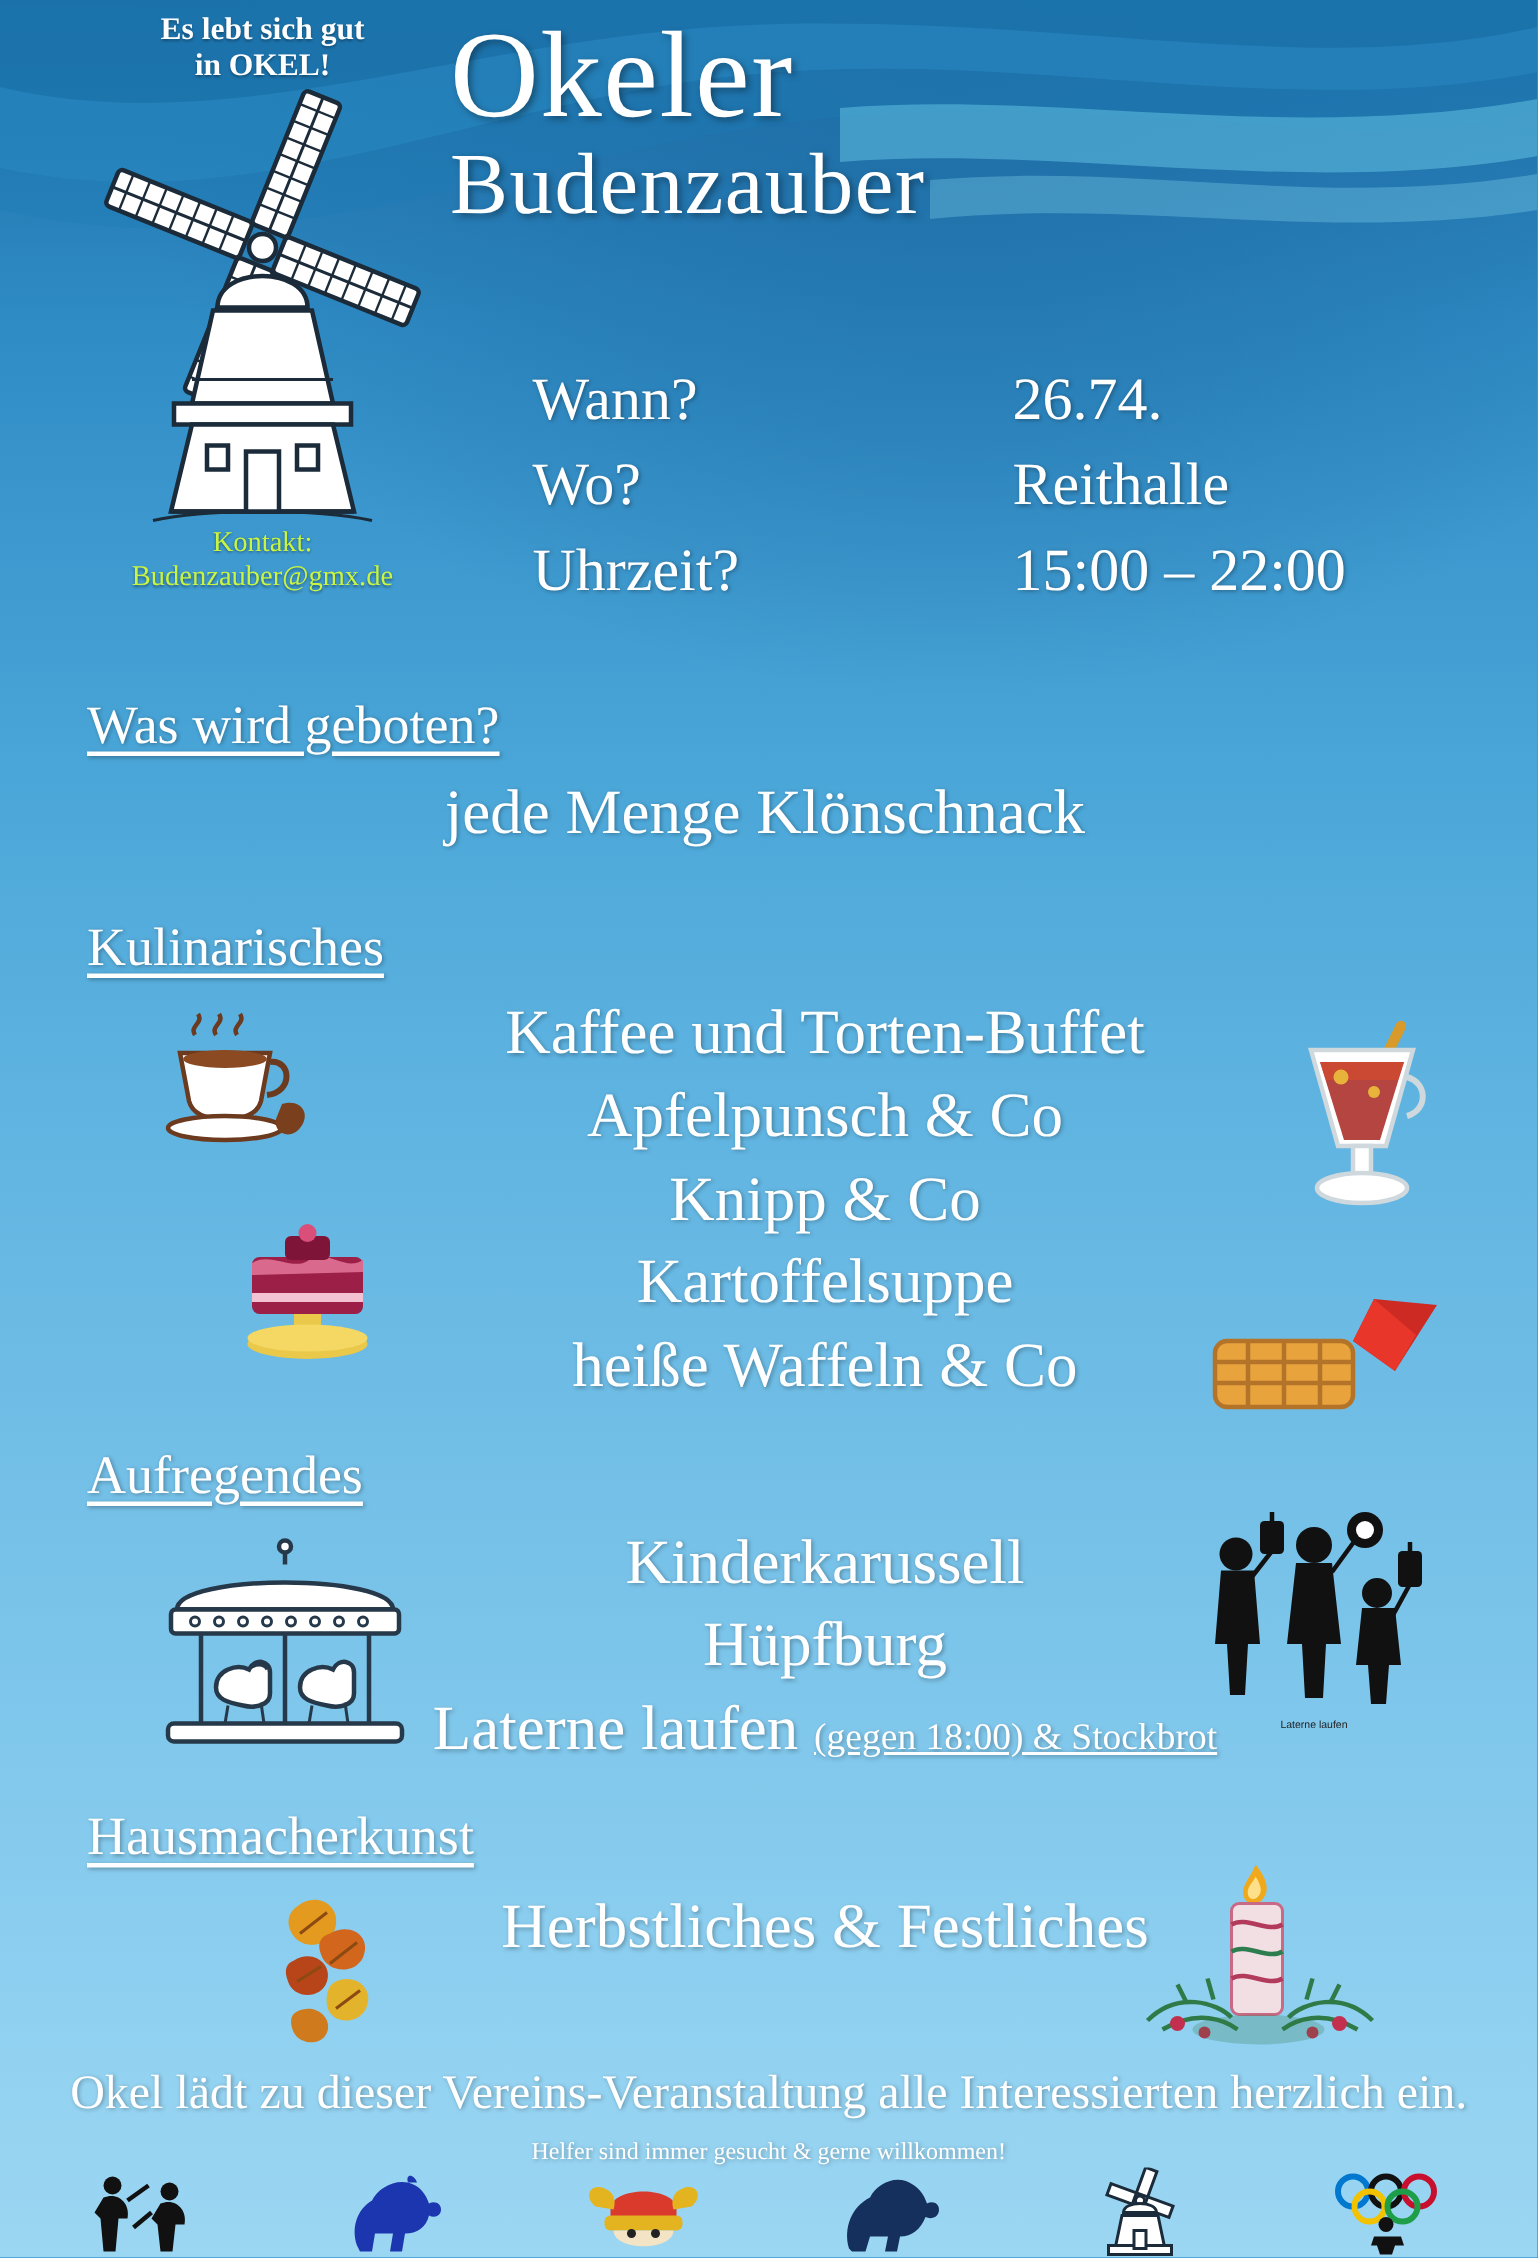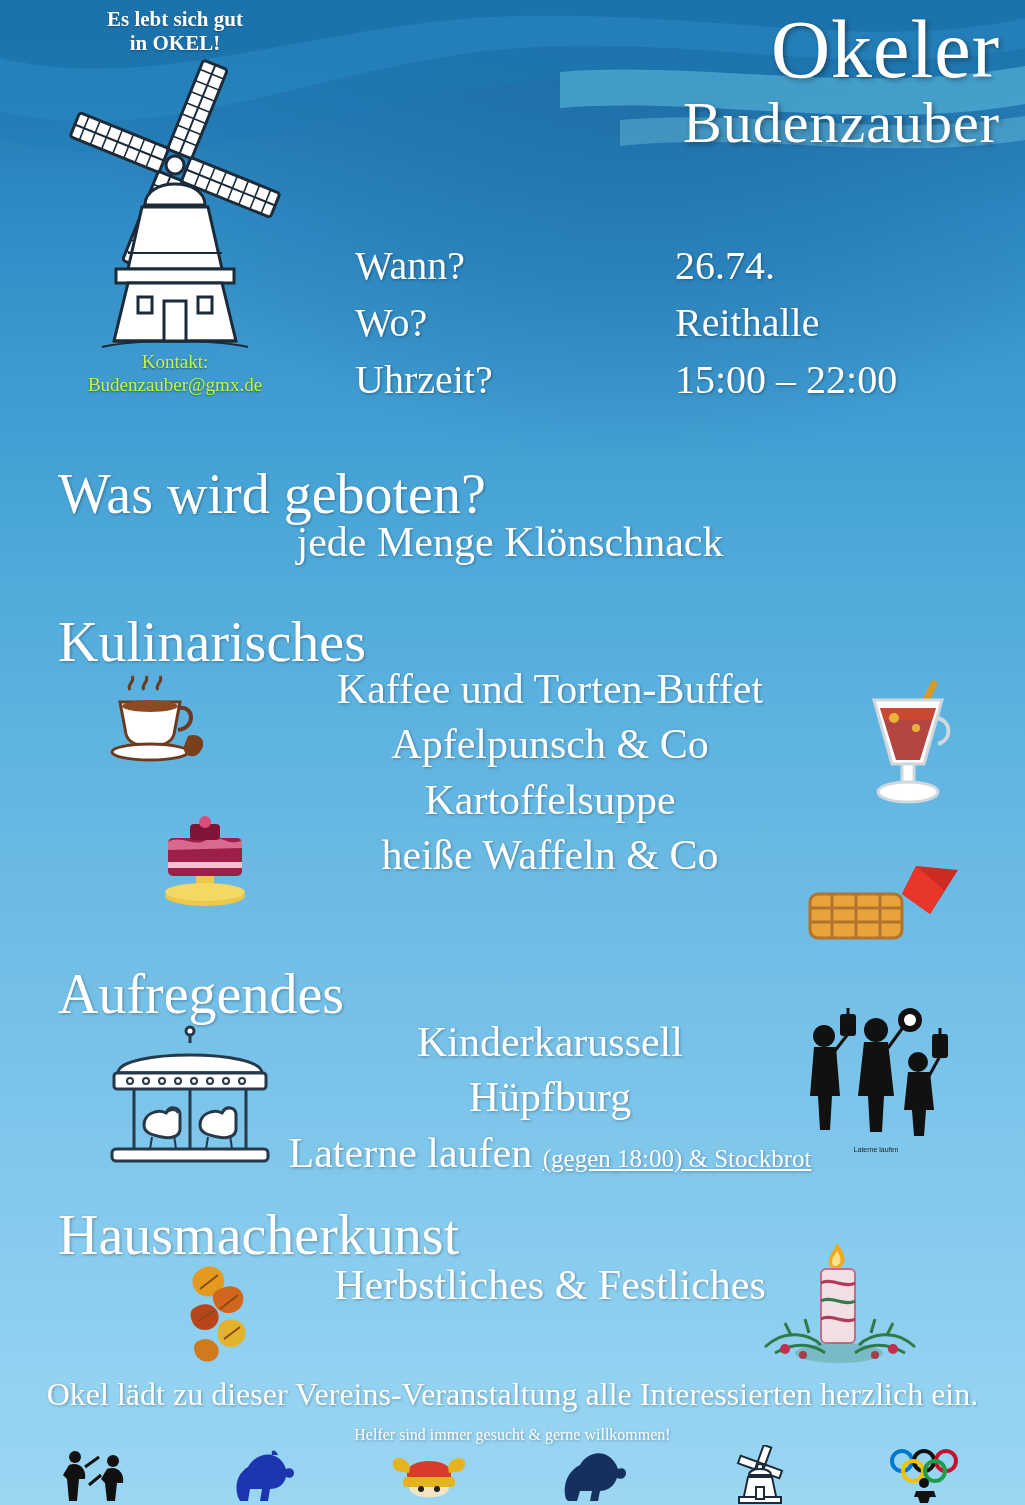--- a/index.html
+++ b/index.html
@@ -61,21 +61,21 @@
     text-shadow: 0 1px 2px rgba(0,0,0,.45);
   }
 
   
   .headline {
     position: absolute;
     left: 300px;
     top: 8px;
     width: 700px;
     color: #ffffff;
-    text-align: right;
+    text-align: left;
   }
   .headline .line1 {
     font-size: 82px;
     line-height: 1.02;
     letter-spacing: 1px;
     text-shadow: 2px 2px 5px rgba(0,0,0,.38);
   }
   .headline .line2 {
     font-size: 58px;
     line-height: 1.08;
@@ -94,21 +94,22 @@
     text-shadow: 1px 1px 3px rgba(0,0,0,.35);
   }
   .facts table { border-collapse: collapse; }
   .facts td { padding: 0; vertical-align: top; }
   .facts td.q { width: 320px; }
 
   
   .section-head {
     position: absolute;
     color: #ffffff;
-    font-size: 56px;
+    font-size: 36px;
+    text-decoration: underline;
     text-underline-offset: 6px;
     text-shadow: 1px 1px 3px rgba(0,0,0,.32);
     white-space: nowrap;
   }
   .section-items {
     position: absolute;
     color: #ffffff;
     font-size: 42px;
     line-height: 1.32;
     text-align: center;
@@ -292,20 +293,21 @@
 
   <div class="section-head" id="offer-head">Was wird geboten?</div>
   <div class="section-items" id="offer-items">
     <div>jede Menge Klönschnack</div>
   </div>
 
   <div class="section-head" id="kul-head">Kulinarisches</div>
   <div class="section-items" id="kul-items">
     <div>Kaffee und Torten-Buffet</div>
     <div>Apfelpunsch &amp; Co</div>
+    <div>Knipp &amp; Co</div>
     <div>Kartoffelsuppe</div>
     <div>heiße Waffeln &amp; Co</div>
   </div>
 
   <div class="section-head" id="auf-head">Aufregendes</div>
   <div class="section-items" id="auf-items">
     <div>Kinderkarussell</div>
     <div>Hüpfburg</div>
     <div>
       <span>Laterne laufen</span>

